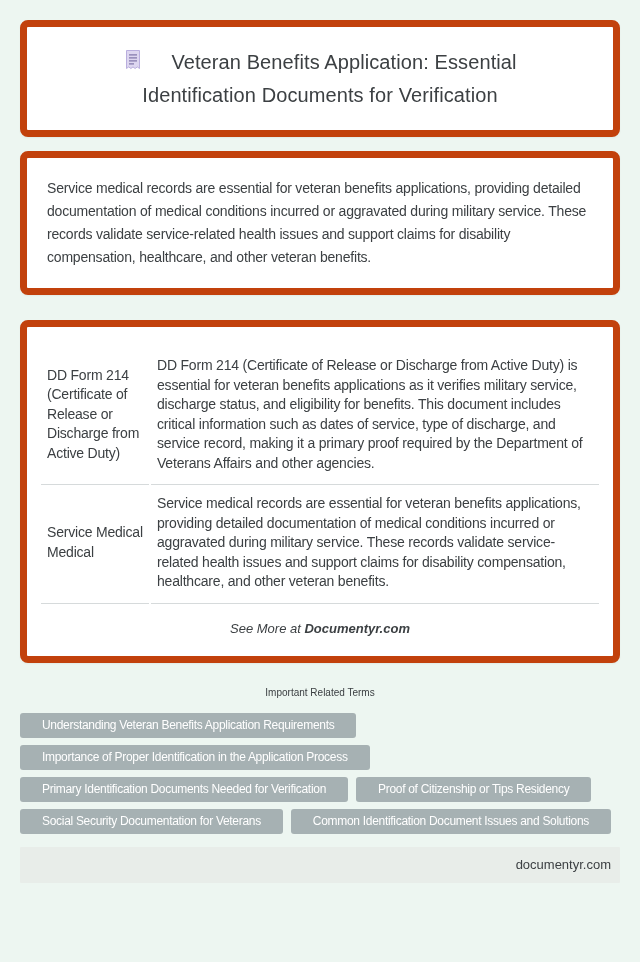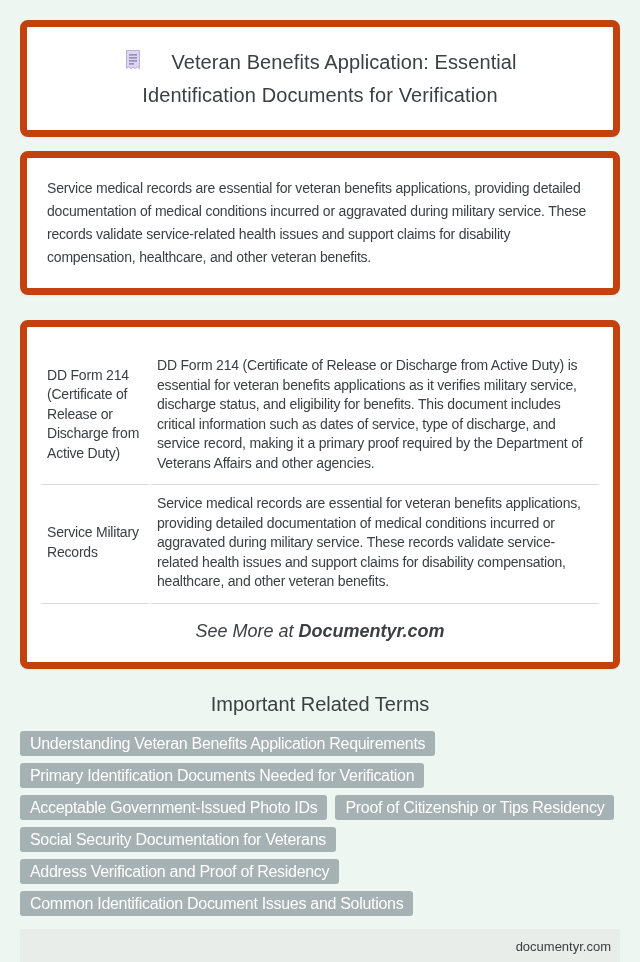--- a/index.html
+++ b/index.html
@@ -43,38 +43,38 @@
     border-bottom: 1px solid var(--divider, #d6dadb);
     vertical-align: middle;
     padding: 9px 6px 11px;
     line-height: 19.5px;
   }
   .glossary td.term { width: 108px; }
   .see-more {
     margin-top: 17px;
     text-align: center;
     font-style: italic;
-    font-size: 18px;
+    font-size: 13px;
   }
   .see-more .brand { font-weight: bold; }
 
   h2 {
     margin: 24px 0 15px;
     text-align: center;
-    font-size: 20px;
+    font-size: 10px;
     font-weight: 500;
   }
   .tags { display: flex; flex-wrap: wrap; gap: 7px 8px; width: 600px; }
   .tag {
     background: var(--tag-background, #a6b1b3);
     color: var(--tag-text, #ffffff);
-    font-size: 16px;
+    font-size: 12px;
     line-height: 15px;
     letter-spacing: -0.3px;
-    padding: 5px 10px;
+    padding: 5px 22px;
     border-radius: 3px;
     cursor: pointer;
     white-space: nowrap;
   }
   footer {
     margin-top: 13px;
     height: 36px;
     line-height: 36px;
     background: var(--footer-background, #e8ede9);
     text-align: right;
@@ -103,37 +103,36 @@
   </section>
 
   <section class="card table-card">
     <table class="glossary">
       <tbody>
           <tr>
             <td class="term">DD Form 214 (Certificate of Release or Discharge from Active Duty)</td>
             <td class="definition">DD Form 214 (Certificate of Release or Discharge from Active Duty) is essential for veteran benefits applications as it verifies military service, discharge status, and eligibility for benefits. This document includes critical information such as dates of service, type of discharge, and service record, making it a primary proof required by the Department of Veterans Affairs and other agencies.</td>
           </tr>
           <tr>
-            <td class="term">Service Military Records</td>
+            <td class="term">Service Medical Medical</td>
             <td class="definition">Service medical records are essential for veteran benefits applications, providing detailed documentation of medical conditions incurred or aggravated during military service. These records validate service-related health issues and support claims for disability compensation, healthcare, and other veteran benefits.</td>
           </tr>
         </tbody>
     </table>
     <p class="see-more"><span>See More at</span> <span class="brand">Documentyr.com</span></p>
   </section>
 
   <h2>Important Related Terms</h2>
 
   <div class="tags">
       <span class="tag">Understanding Veteran Benefits Application Requirements</span>
+      <span class="tag">Importance of Proper Identification in the Application Process</span>
       <span class="tag">Primary Identification Documents Needed for Verification</span>
-      <span class="tag">Acceptable Government-Issued Photo IDs</span>
       <span class="tag">Proof of Citizenship or Tips Residency</span>
       <span class="tag">Social Security Documentation for Veterans</span>
-      <span class="tag">Address Verification and Proof of Residency</span>
       <span class="tag">Common Identification Document Issues and Solutions</span>
     </div>
 
   <footer>
     <span>documentyr.com</span>
   </footer>
 
 </div>
 
 </body></html>

